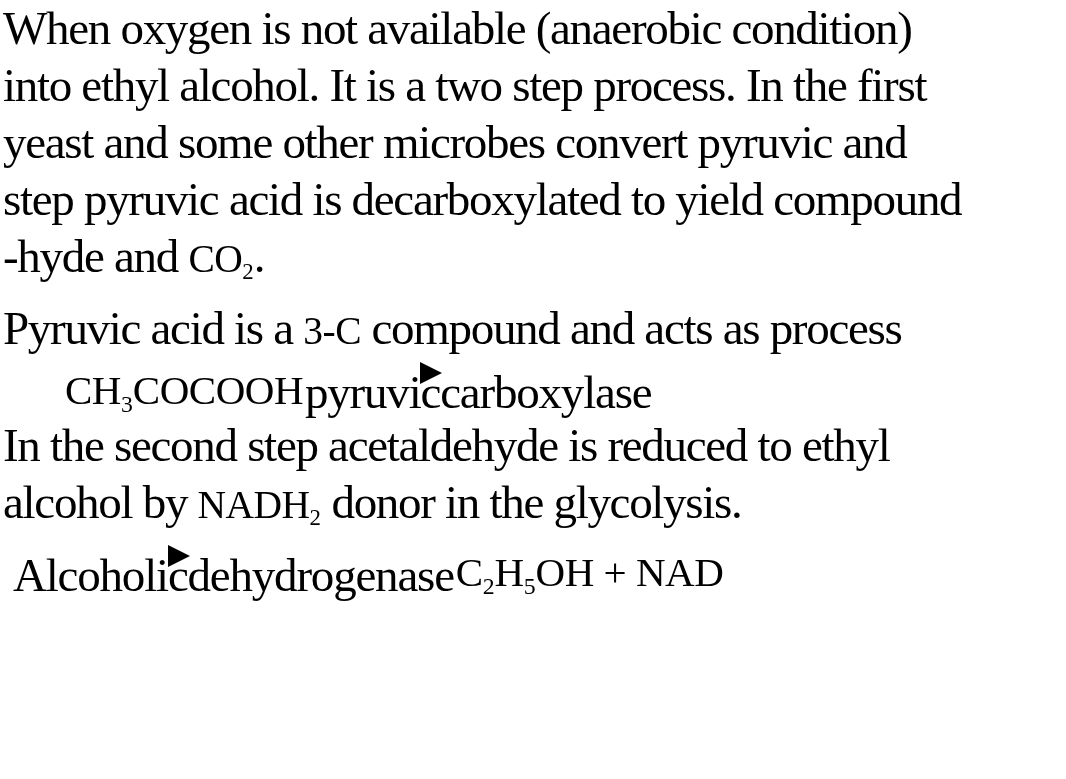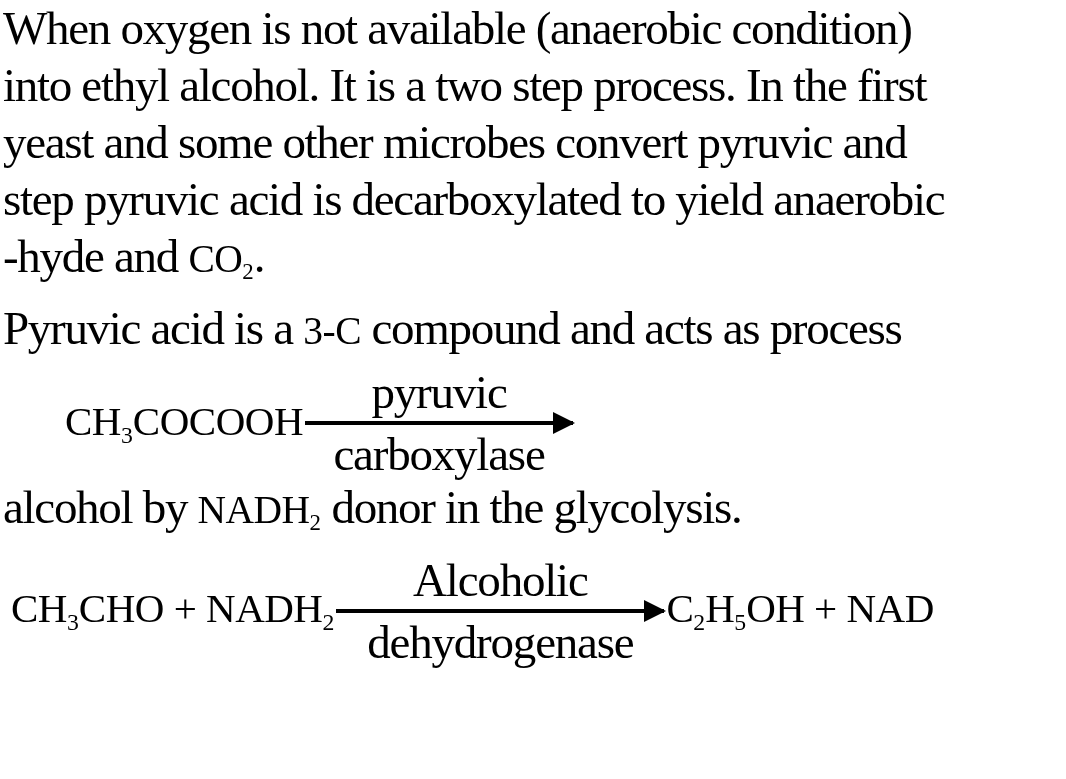--- a/index.html
+++ b/index.html
@@ -37,21 +37,20 @@
   }
   .equation-1 { margin: 7px 0 0 62px; }
   .equation-2 { margin: 3px 0 0 8px; }
   .formula {
     font-size: 41px;
     letter-spacing: -0.5px;
     line-height: 1.1;
   }
   .rxn-arrow {
     display: flex;
-    flex-direction: column;
     align-items: center;
     margin: 0 2px;
   }
   .arrow-1 { min-width: 268px; }
   .arrow-2 { min-width: 328px; }
   .arrow-label {
     font-size: 47px;
     line-height: 50px;
     letter-spacing: -1.2px;
   }
@@ -76,43 +75,43 @@
 </style>
 </head>
 <body>
 
 <div class="doc">
 
   <div>
     <div class="line">When oxygen is not available (anaerobic condition)</div>
     <div class="line">into ethyl alcohol. It is a two step process. In the first</div>
     <div class="line">yeast and some other microbes convert pyruvic and</div>
-    <div class="line">step pyruvic acid is decarboxylated to yield anaerobic</div>
+    <div class="line">step pyruvic acid is decarboxylated to yield compound</div>
     <div class="line"><span>-hyde and </span><span class="chem-run"><span>CO</span><span class="sub">2</span></span><span>.</span></div>
   </div>
 
   <div>
     <div class="line"><span>Pyruvic acid is a </span><span class="chem-run">3-C</span><span> compound and acts as process</span></div>
   </div>
 
   <div class="equation equation-1">
     <span class="formula"><span>CH</span><span class="sub">3</span><span>COCOOH</span></span>
     <div class="rxn-arrow arrow-1">
       <span class="arrow-label">pyruvic</span>
       <div class="arrow-line"></div>
       <span class="arrow-label">carboxylase</span>
     </div>
   </div>
 
   <div>
+    <div class="line">In the second step acetaldehyde is reduced to ethyl</div>
     <div class="line"><span>alcohol by </span><span class="chem-run"><span>NADH</span><span class="sub">2</span></span><span> donor in the glycolysis.</span></div>
   </div>
 
   <div class="equation equation-2">
-    <span class="formula"><span>CH</span><span class="sub">3</span><span>CHO + NADH</span><span class="sub">2</span></span>
     <div class="rxn-arrow arrow-2">
       <span class="arrow-label">Alcoholic</span>
       <div class="arrow-line"></div>
       <span class="arrow-label">dehydrogenase</span>
     </div>
     <span class="formula"><span>C</span><span class="sub">2</span><span>H</span><span class="sub">5</span><span>OH + NAD</span></span>
   </div>
 
 </div>
 

